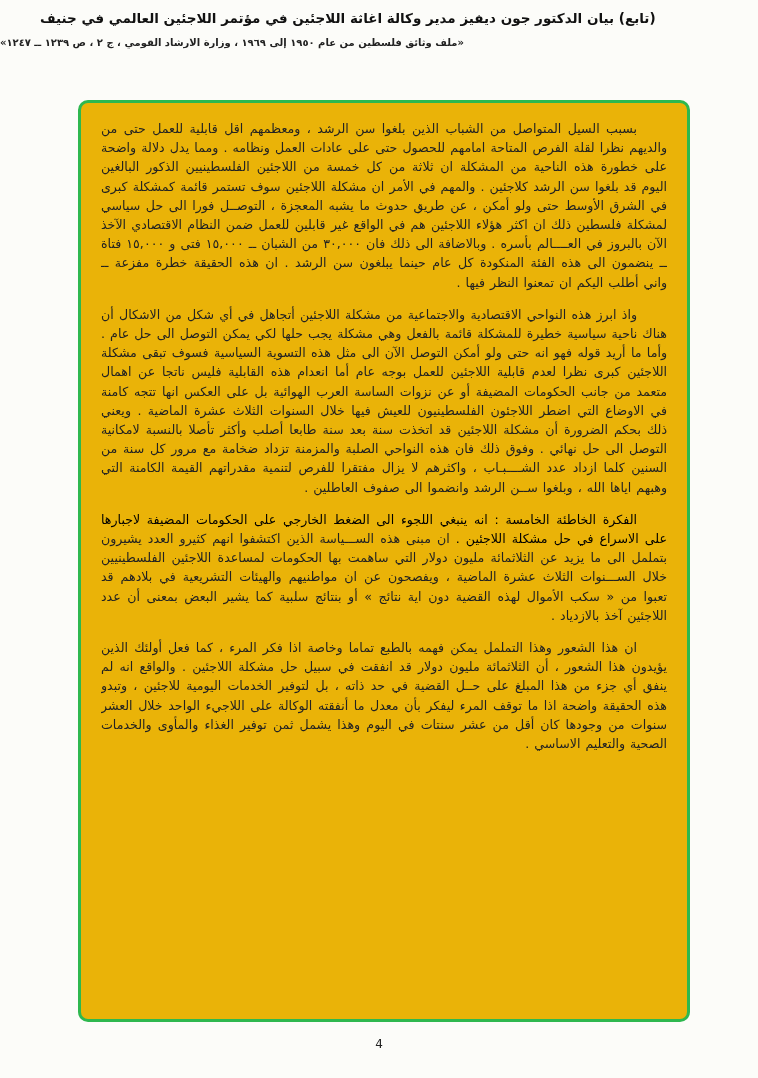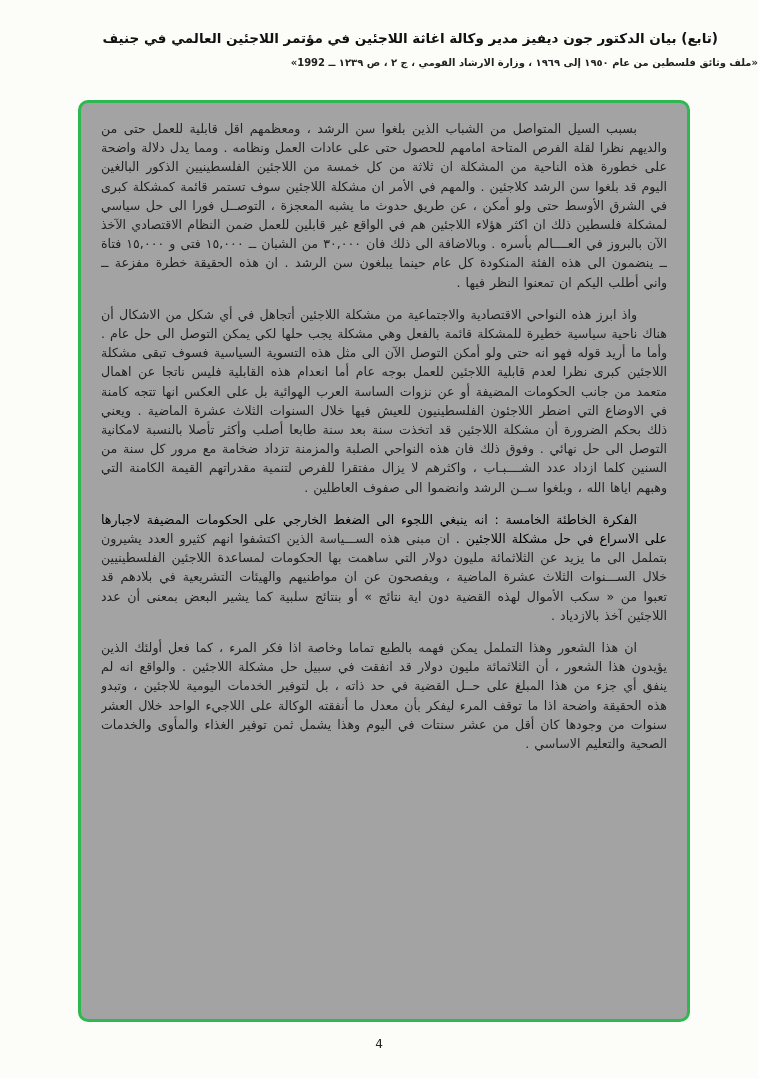--- a/index.html
+++ b/index.html
@@ -12,24 +12,24 @@
     direction: rtl;
     overflow: hidden;
   }
   .page {
     position: relative;
     width: 758px;
     height: 1078px;
   }
   .doc-header {
     position: absolute;
-    top: 28px;
+    top: 8px;
     left: 0;
     width: 100%;
-    text-align: right;
+    text-align: left;
   }
   .doc-title {
     font-size: 13.5px;
     font-weight: bold;
     letter-spacing: 0.2px;
     color: #111;
     margin: 0 40px;
     line-height: 1.6;
   }
   .doc-source {
@@ -41,21 +41,21 @@
   }
   .content-box {
     position: absolute;
     top: 100px;
     left: 78px;
     width: 612px;
     height: 922px;
     box-sizing: border-box;
     border: 3px solid #2eb84f;
     border-radius: 10px;
-    background: #a3a3a3;
+    background: #eab308;
     padding: 16px 20px 10px 20px;
   }
   .content-inner {
     height: 100%;
     overflow: hidden;
   }
   p.para {
     margin: 0 0 13px 0;
     font-size: 12.6px;
     line-height: 19.2px;
@@ -81,21 +81,21 @@
     color: #222;
   }
 </style>
 </head>
 <body>
 
 <div class="page">
 
   <div class="doc-header">
     <div class="doc-title">(تابع) بيان الدكتور جون ديفيز مدير وكالة اغاثة اللاجئين في مؤتمر اللاجئين العالمي في جنيف</div>
-    <div class="doc-source">«ملف وثائق فلسطين من عام ١٩٥٠ إلى ١٩٦٩ ، وزارة الارشاد القومي ، ج ٢ ، ص ١٢٣٩ ــ 1992»</div>
+    <div class="doc-source">«ملف وثائق فلسطين من عام ١٩٥٠ إلى ١٩٦٩ ، وزارة الارشاد القومي ، ج ٢ ، ص ١٢٣٩ ــ ١٢٤٧»</div>
   </div>
 
   <div class="content-box">
     <div class="content-inner">
 
       <p class="para">بسبب السيل المتواصل من الشباب الذين بلغوا سن الرشد ، ومعظمهم اقل قابلية للعمل حتى من والديهم نظرا لقلة الفرص المتاحة امامهم للحصول حتى على عادات العمل ونظامه . ومما يدل دلالة واضحة على خطورة هذه الناحية من المشكلة ان ثلاثة من كل خمسة من اللاجئين الفلسطينيين الذكور البالغين اليوم قد بلغوا سن الرشد كلاجئين . والمهم في الأمر ان مشكلة اللاجئين سوف تستمر قائمة كمشكلة كبرى في الشرق الأوسط حتى ولو أمكن ، عن طريق حدوث ما يشبه المعجزة ، التوصــل فورا الى حل سياسي لمشكلة فلسطين ذلك ان اكثر هؤلاء اللاجئين هم في الواقع غير قابلين للعمل ضمن النظام الاقتصادي الآخذ الآن بالبروز في العــــالم بأسره . وبالاضافة الى ذلك فان ٣٠,٠٠٠ من الشبان ــ ١٥,٠٠٠ فتى و ١٥,٠٠٠ فتاة ــ ينضمون الى هذه الفئة المنكودة كل عام حينما يبلغون سن الرشد . ان هذه الحقيقة خطرة مفزعة ــ واني أطلب اليكم ان تمعنوا النظر فيها .</p>
 
       <p class="para">واذ ابرز هذه النواحي الاقتصادية والاجتماعية من مشكلة اللاجئين أتجاهل في أي شكل من الاشكال أن هناك ناحية سياسية خطيرة للمشكلة قائمة بالفعل وهي مشكلة يجب حلها لكي يمكن التوصل الى حل عام . وأما ما أريد قوله فهو انه حتى ولو أمكن التوصل الآن الى مثل هذه التسوية السياسية فسوف تبقى مشكلة اللاجئين كبرى نظرا لعدم قابلية اللاجئين للعمل بوجه عام أما انعدام هذه القابلية فليس ناتجا عن اهمال متعمد من جانب الحكومات المضيفة أو عن نزوات الساسة العرب الهوائية بل على العكس انها تتجه كامنة في الاوضاع التي اضطر اللاجئون الفلسطينيون للعيش فيها خلال السنوات الثلاث عشرة الماضية . ويعني ذلك بحكم الضرورة أن مشكلة اللاجئين قد اتخذت سنة بعد سنة طابعا أصلب وأكثر تأصلا بالنسبة لامكانية التوصل الى حل نهائي . وفوق ذلك فان هذه النواحي الصلبة والمزمنة تزداد ضخامة مع مرور كل سنة من السنين كلما ازداد عدد الشــــبـاب ، واكثرهم لا يزال مفتقرا للفرص لتنمية مقدراتهم القيمة الكامنة التي وهبهم اياها الله ، وبلغوا ســن الرشد وانضموا الى صفوف العاطلين .</p>
 
       <p class="para"><span class="bold-lead">الفكرة الخاطئة الخامسة : انه ينبغي اللجوء الى الضغط الخارجي على الحكومات المضيفة لاجبارها على الاسراع في حل مشكلة اللاجئين .</span><span> ان مبنى هذه الســـياسة الذين اكتشفوا انهم كثيرو العدد يشيرون بتململ الى ما يزيد عن الثلاثمائة مليون دولار التي ساهمت بها الحكومات لمساعدة اللاجئين الفلسطينيين خلال الســـنوات الثلاث عشرة الماضية ، ويفصحون عن ان مواطنيهم والهيئات التشريعية في بلادهم قد تعبوا من « سكب الأموال لهذه القضية دون اية نتائج » أو بنتائج سلبية كما يشير البعض بمعنى أن عدد اللاجئين آخذ بالازدياد .</span></p>

